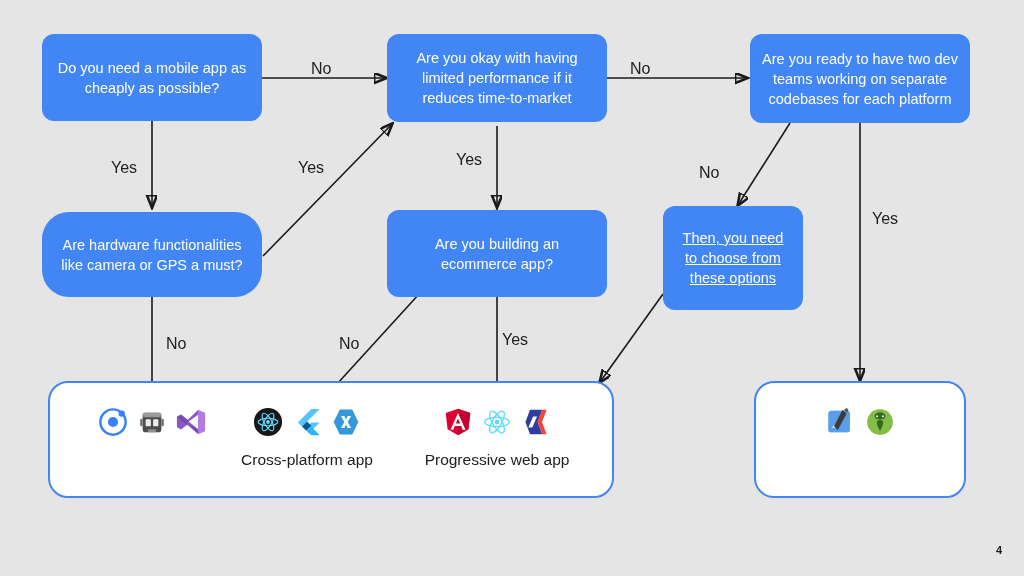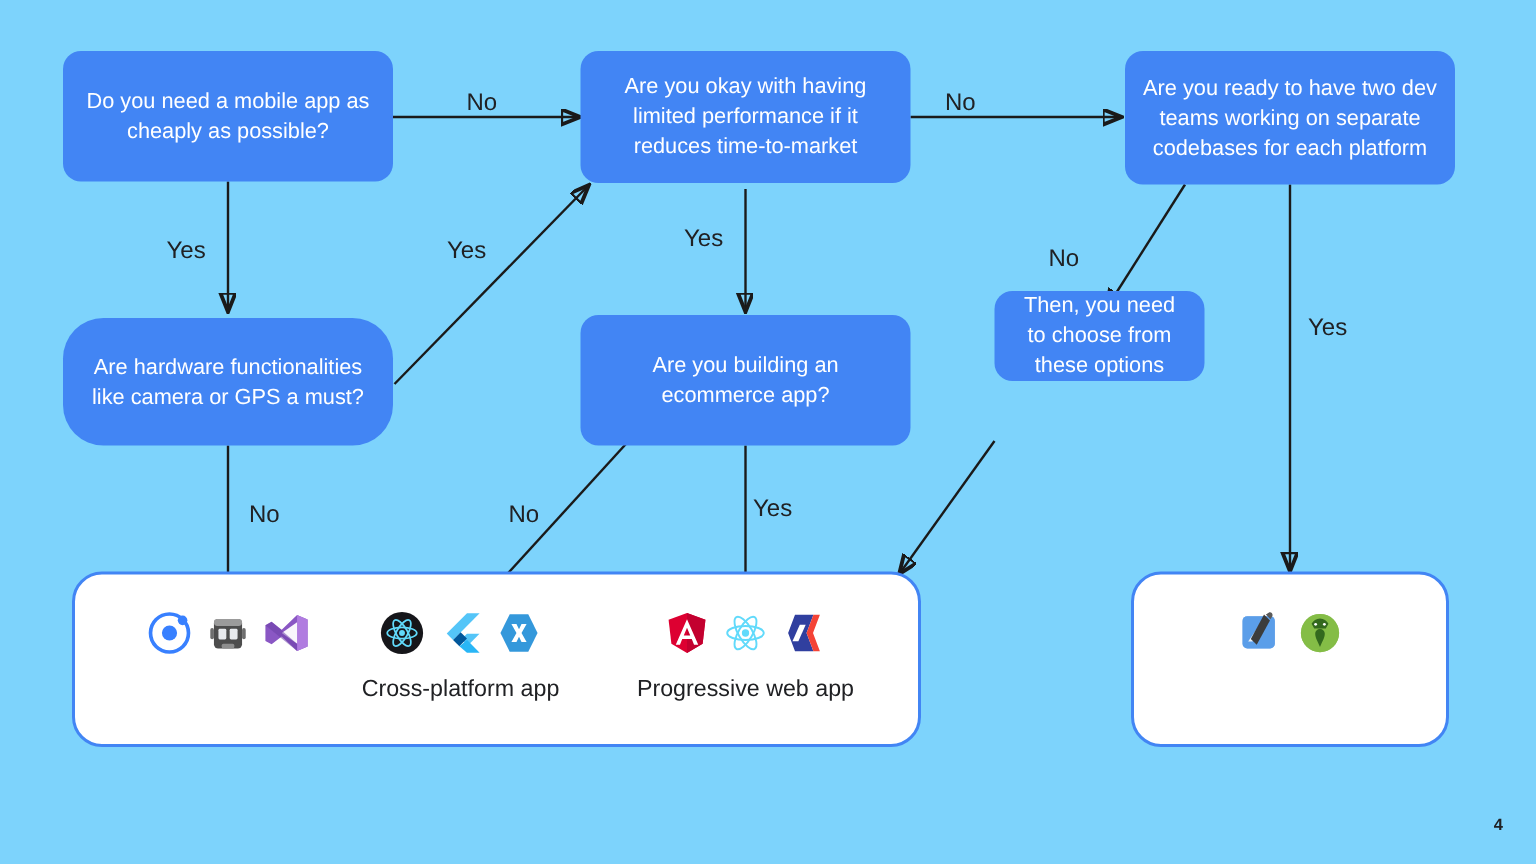--- a/index.html
+++ b/index.html
@@ -13,21 +13,21 @@
     position: relative;
     overflow: hidden;
     font-family: "Liberation Sans", sans-serif;
     color: #202124;
   }
   #slide {
     position: absolute;
     inset: 0;
     width: 1024px;
     height: 576px;
-    background: #7dd3fc;
+    background: #e5e5e5;
   }
   
   .node {
     position: absolute;
     background: #4285f4;
     border-radius: 12px;
     color: #ffffff;
     display: flex;
     align-items: center;
     justify-content: center;
@@ -148,21 +148,21 @@
   </div>
 
   <div class="node" style="left:42px; top:212px; width:220px; height:85px;border-radius:27px;">
     <span>Are hardware functionalities like camera or GPS a must?</span>
   </div>
 
   <div class="node" style="left:387px; top:210px; width:220px; height:87px;">
     <span>Are you building an ecommerce app?</span>
   </div>
 
-  <div class="node" style="left:663px; top:194px; width:140px; height:60px;">
+  <div class="node" style="left:663px; top:206px; width:140px; height:104px;text-decoration:underline;">
     <span>Then, you need to choose from these options</span>
   </div>
 
   <div class="elabel" style="left:311px; top:60px;">No</div>
   <div class="elabel" style="left:630px; top:60px;">No</div>
   <div class="elabel" style="left:111px; top:159px;">Yes</div>
   <div class="elabel" style="left:298px; top:159px;">Yes</div>
   <div class="elabel" style="left:456px; top:151px;">Yes</div>
   <div class="elabel" style="left:699px; top:164px;">No</div>
   <div class="elabel" style="left:872px; top:210px;">Yes</div>

